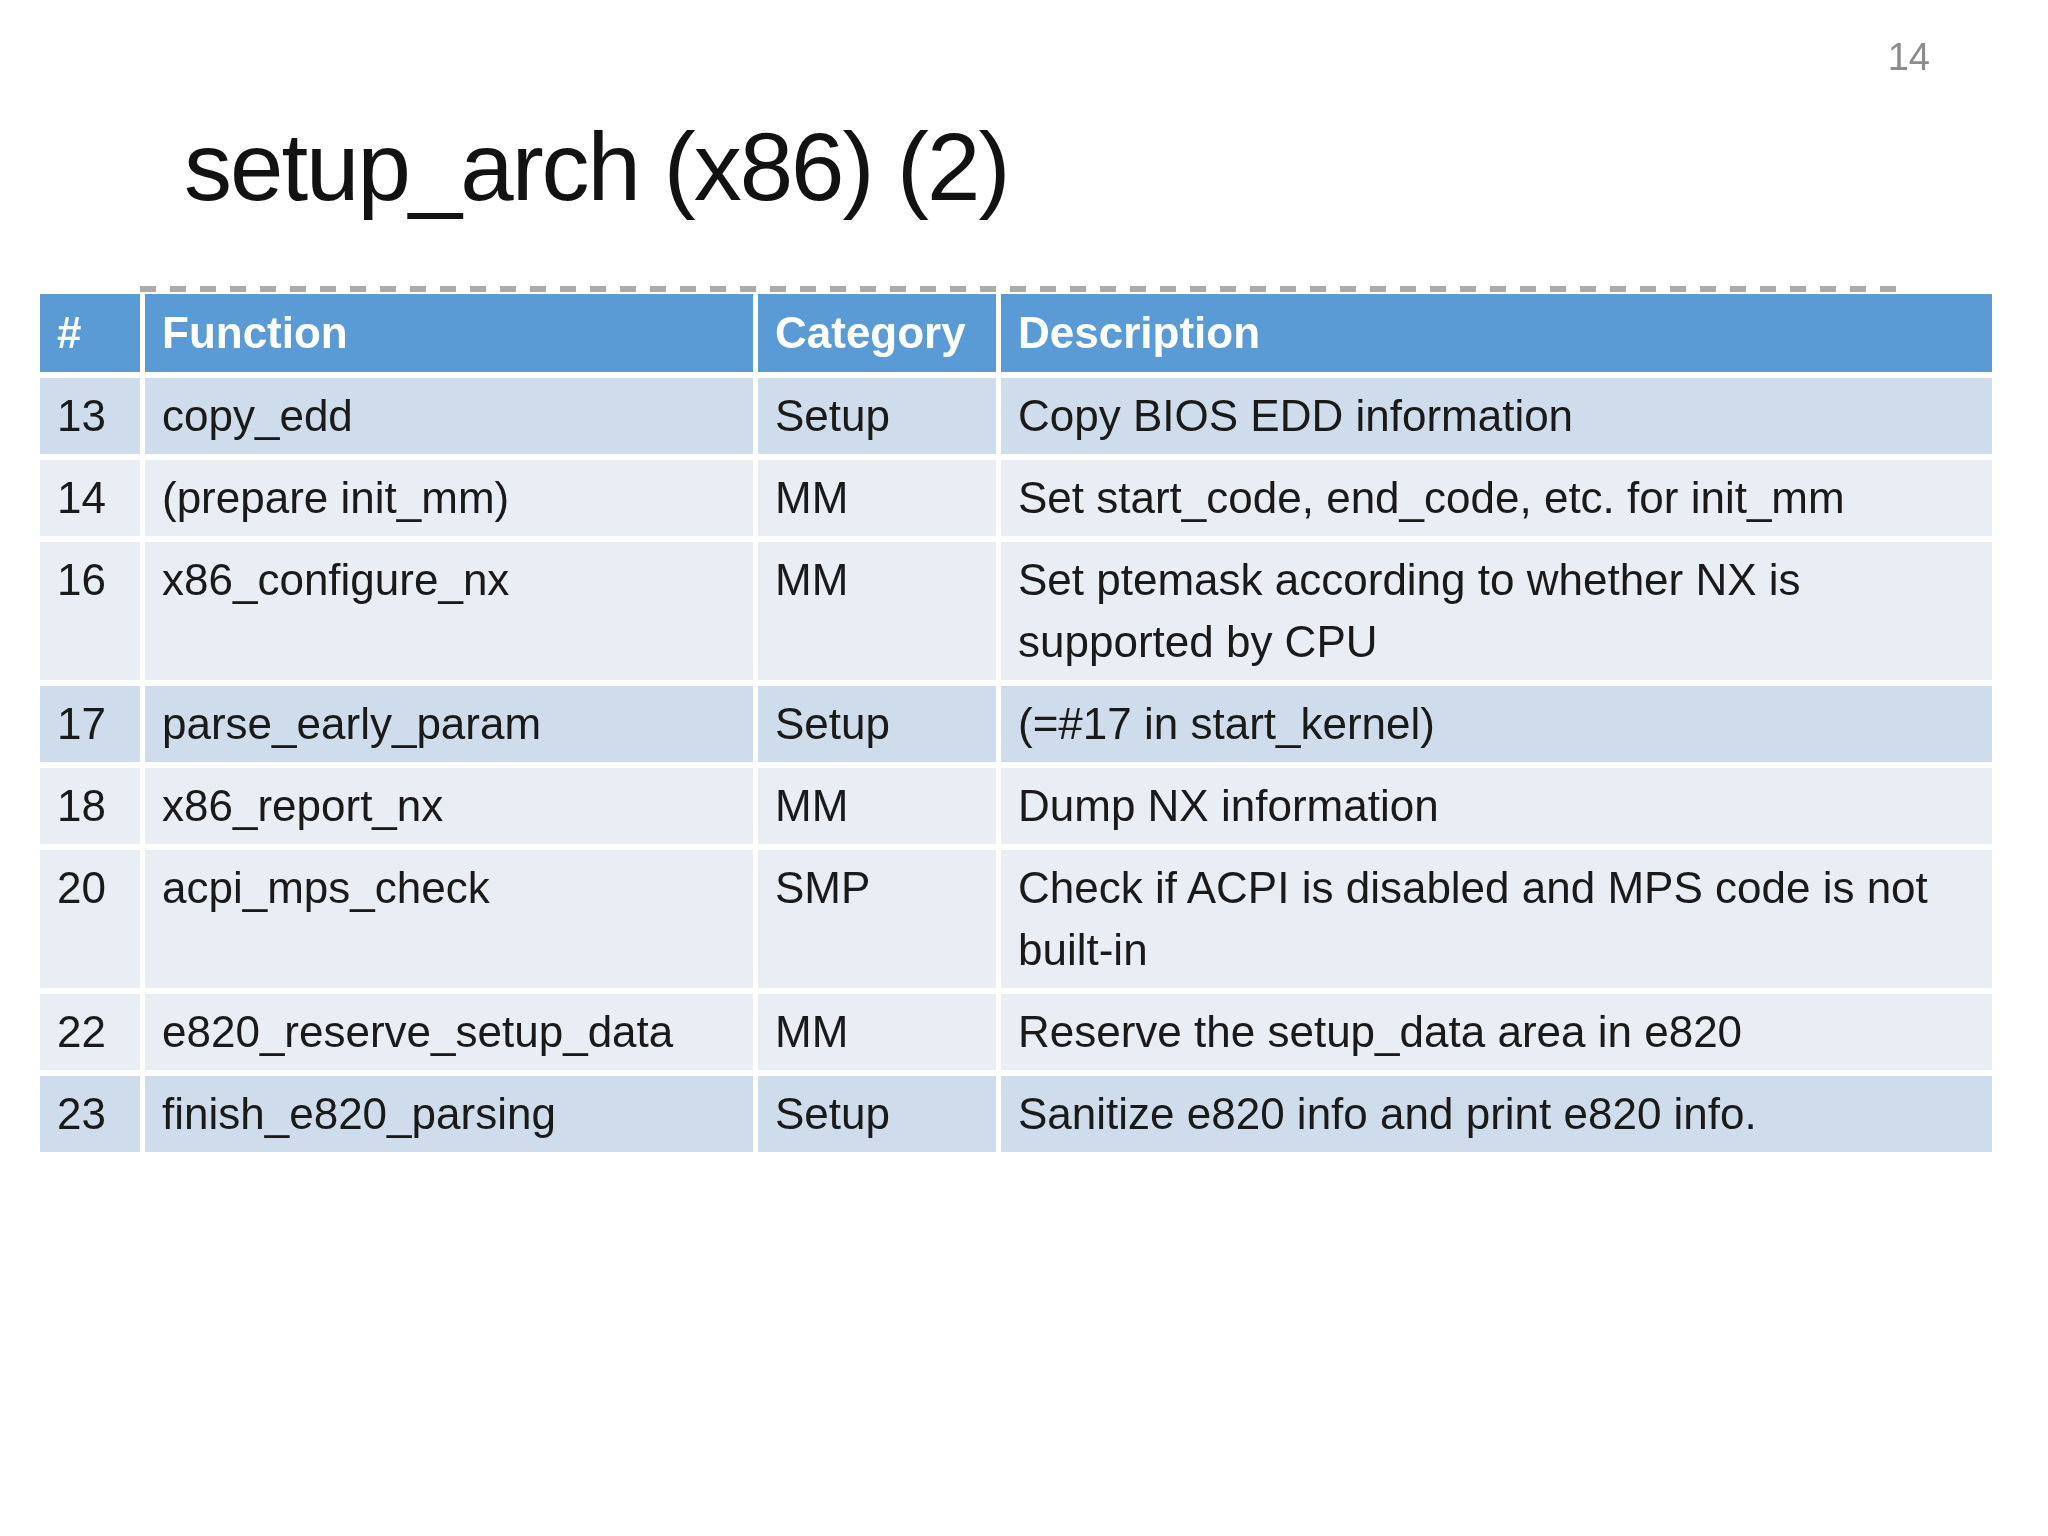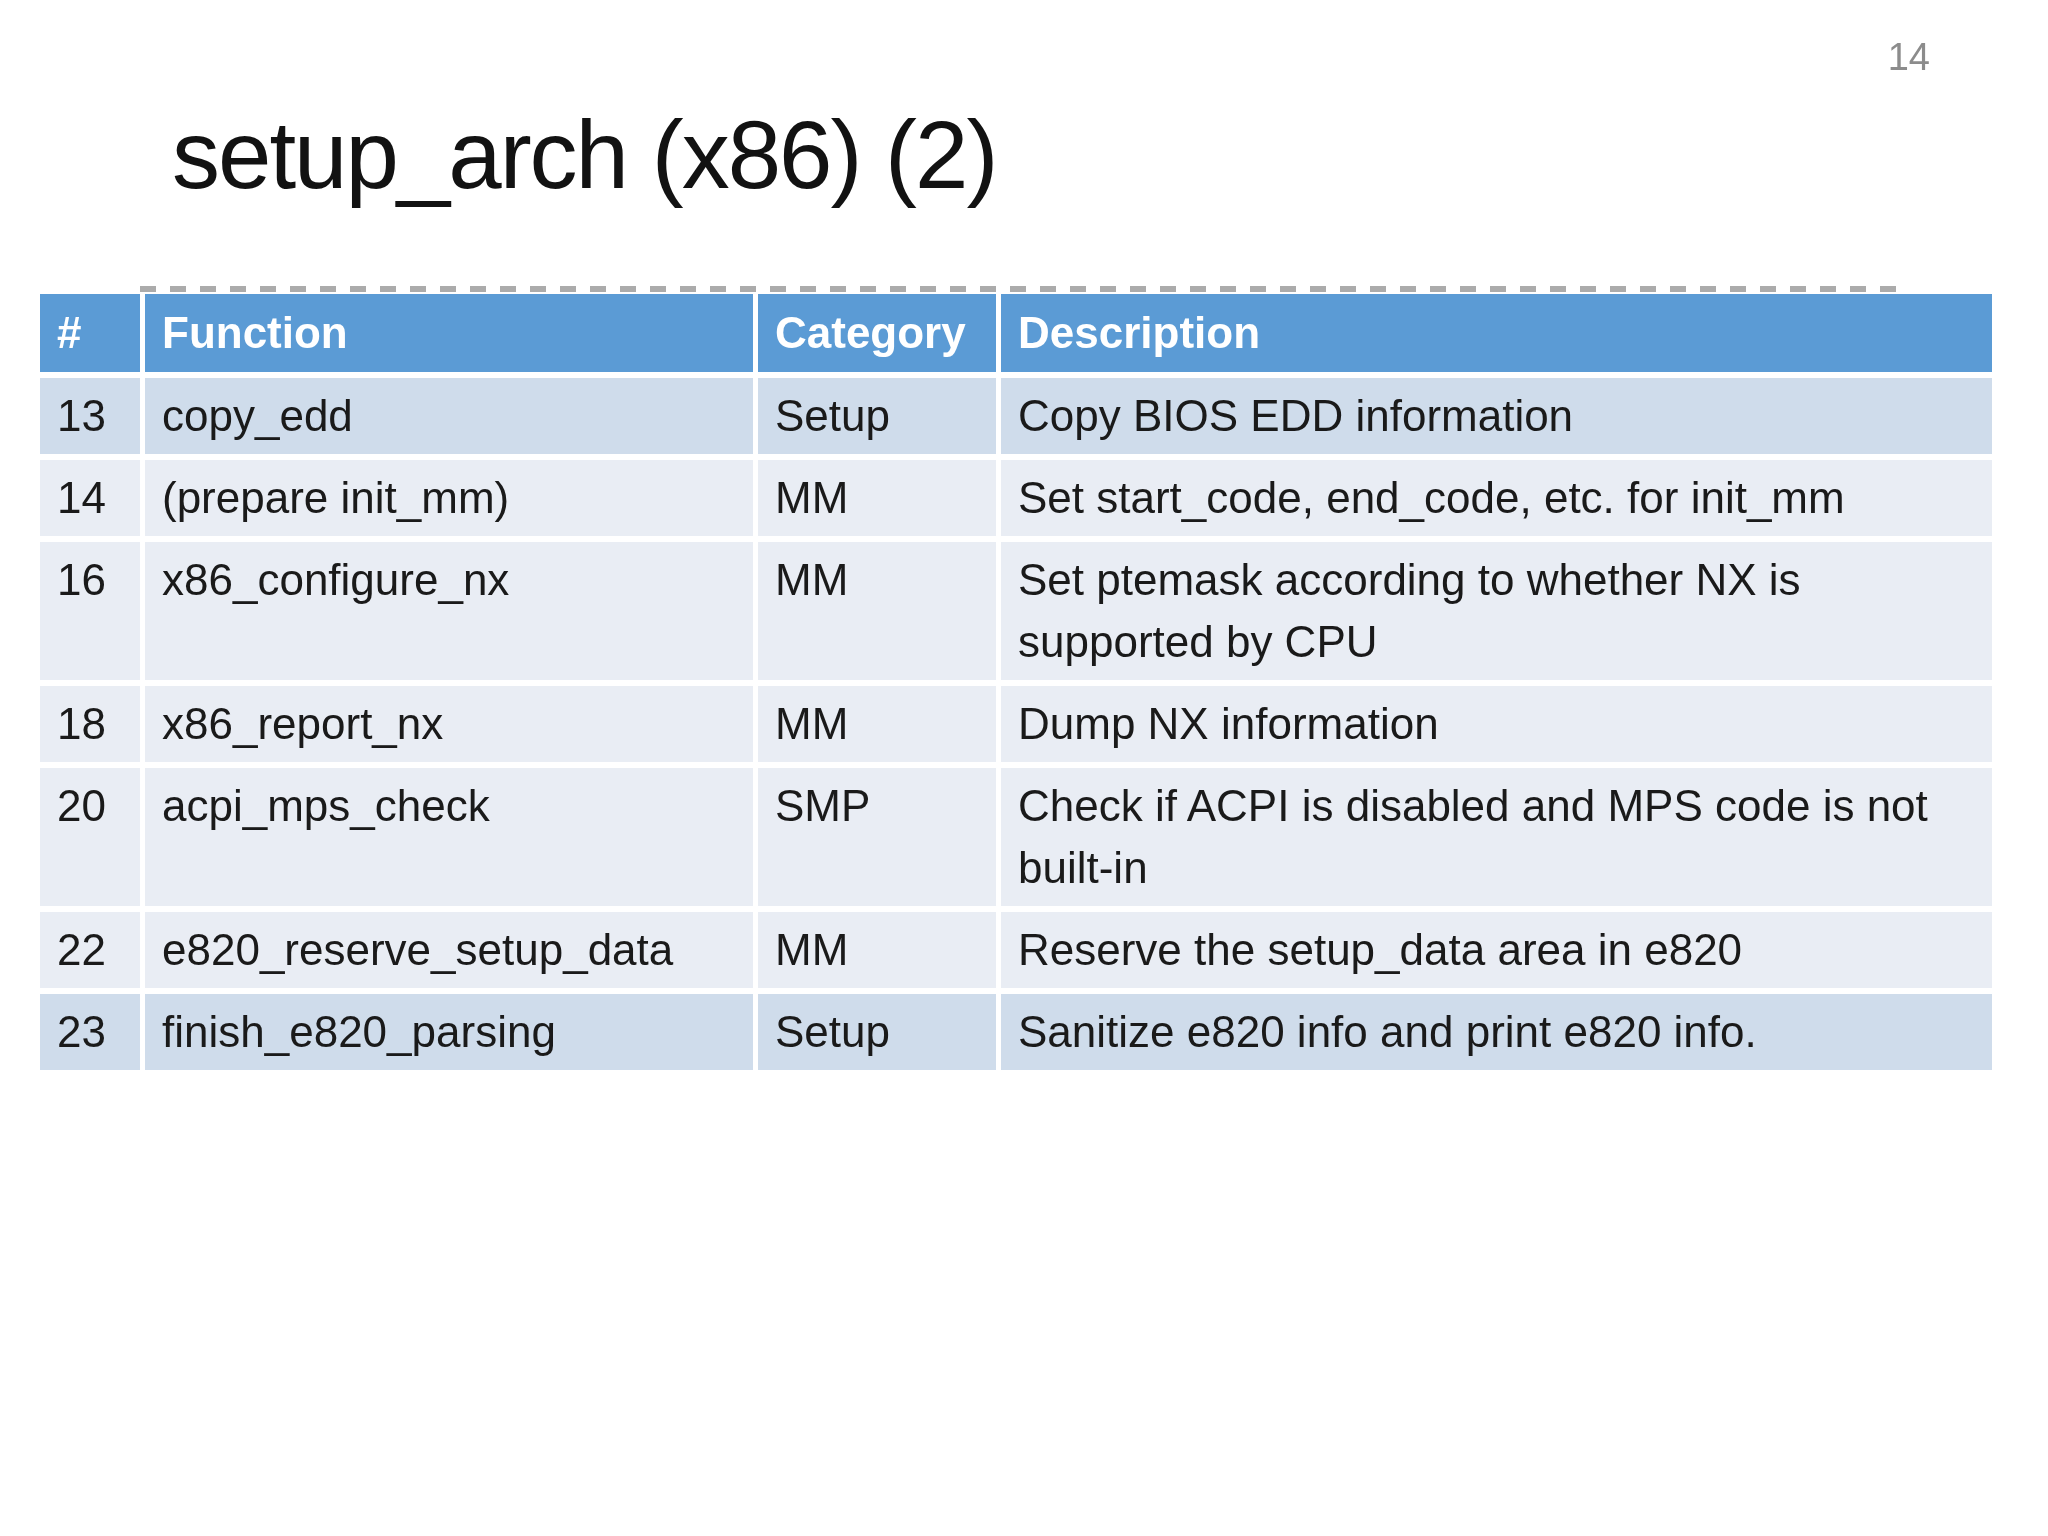--- a/index.html
+++ b/index.html
@@ -63,21 +63,21 @@
   tr.band-light td{background:var(--band-light,#e9edf4);}
   td.c-fn{word-break:break-all;}
 </style>
 </head>
 <body>
 
 <div class="slide">
 
   <div class="page-number">14</div>
 
-  <h1 class="slide-title" style="margin:4px;">setup_arch (x86) (2)</h1>
+  <h1 class="slide-title" style="margin:16px;">setup_arch (x86) (2)</h1>
 
   <div class="divider"></div>
 
   <table class="fn-table">
     <colgroup>
       <col class="c1">
         <col class="c2">
         <col class="c3">
         <col class="c4">
     </colgroup>
@@ -101,20 +101,26 @@
     <td class="c-fn">(prepare init_mm)</td>
     <td class="c-cat">MM</td>
     <td class="c-desc">Set start_code, end_code, etc. for init_mm</td>
   </tr>
         <tr class="band-light">
     <td class="c-num">16</td>
     <td class="c-fn">x86_configure_nx</td>
     <td class="c-cat">MM</td>
     <td class="c-desc">Set ptemask according to whether NX is supported by CPU</td>
   </tr>
+        <tr class="band-dark">
+    <td class="c-num">17</td>
+    <td class="c-fn">parse_early_param</td>
+    <td class="c-cat">Setup</td>
+    <td class="c-desc">(=#17 in start_kernel)</td>
+  </tr>
         <tr class="band-light">
     <td class="c-num">18</td>
     <td class="c-fn">x86_report_nx</td>
     <td class="c-cat">MM</td>
     <td class="c-desc">Dump NX information</td>
   </tr>
         <tr class="band-light">
     <td class="c-num">20</td>
     <td class="c-fn">acpi_mps_check</td>
     <td class="c-cat">SMP</td>

